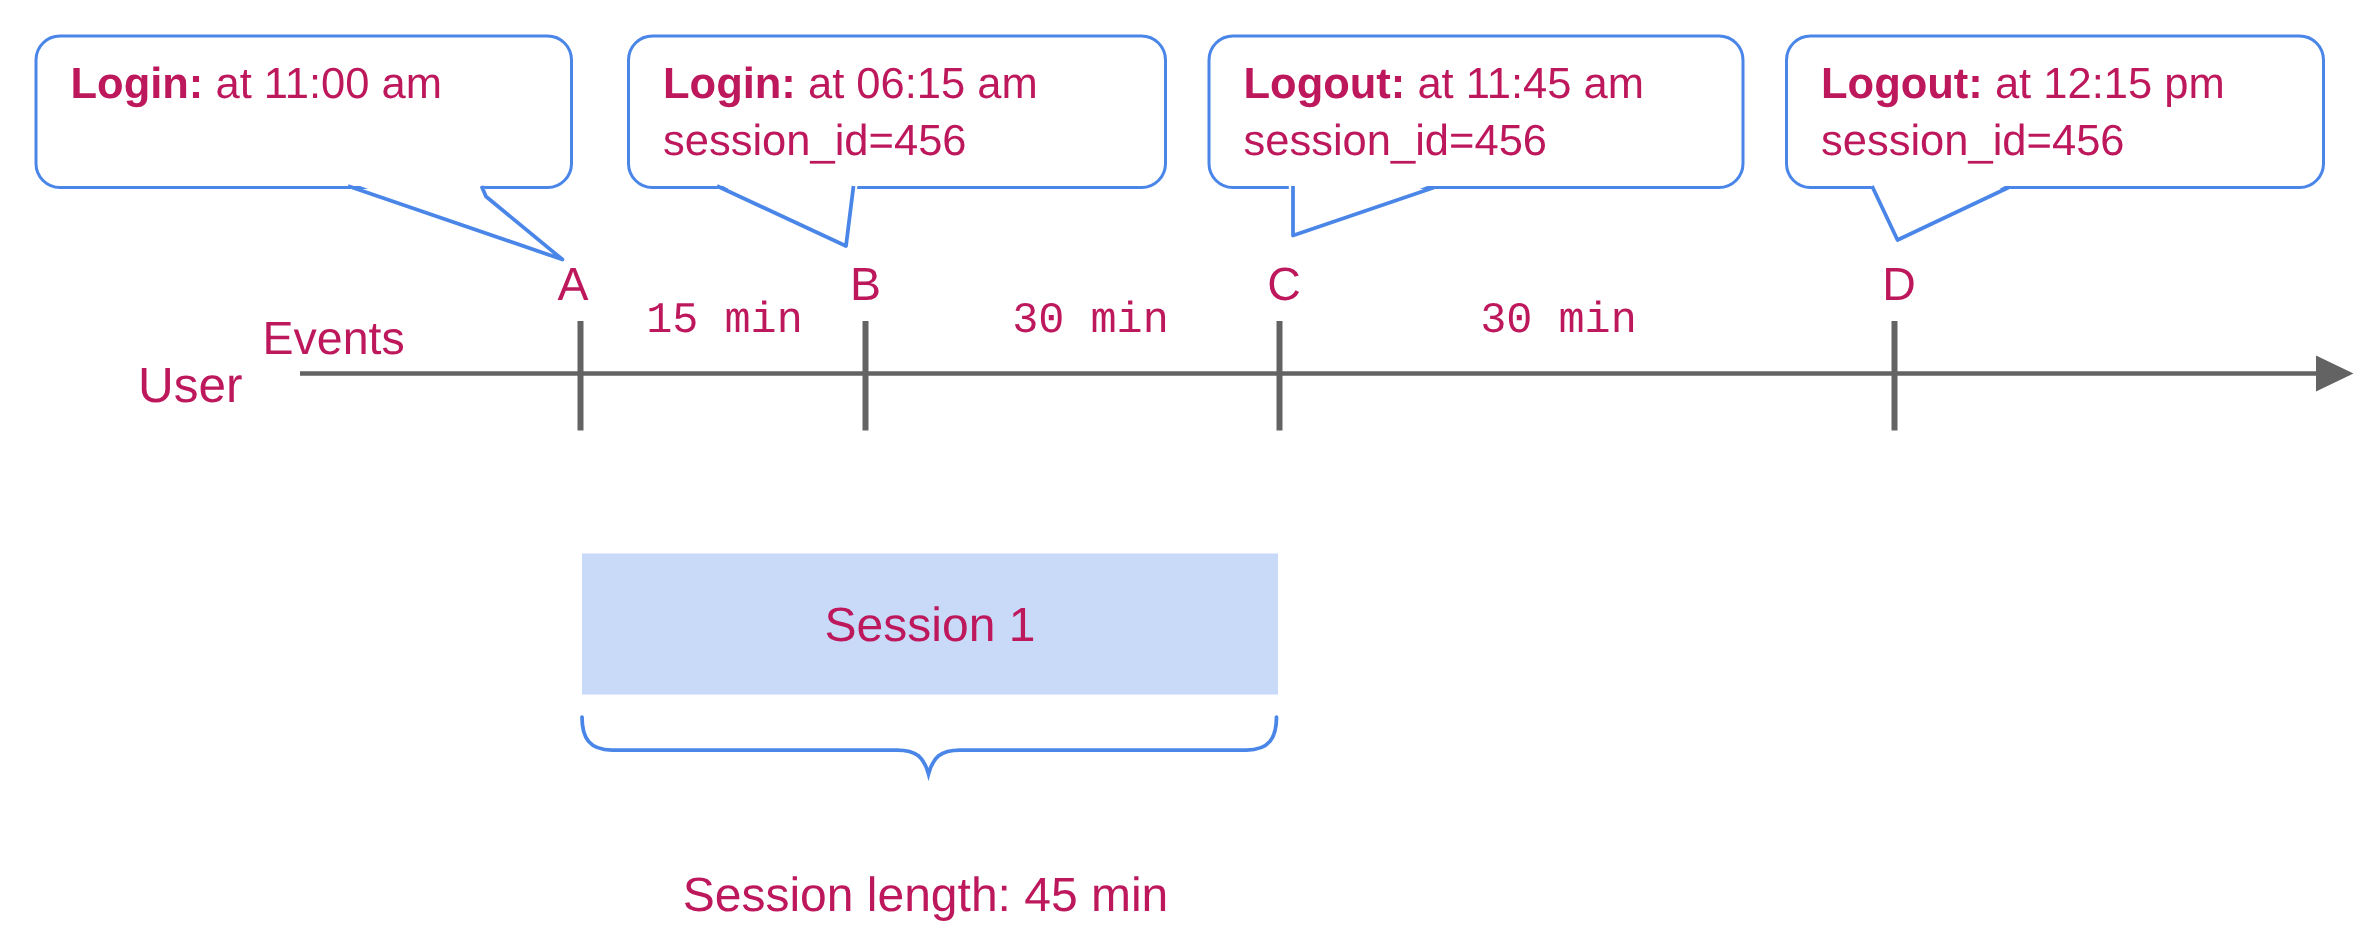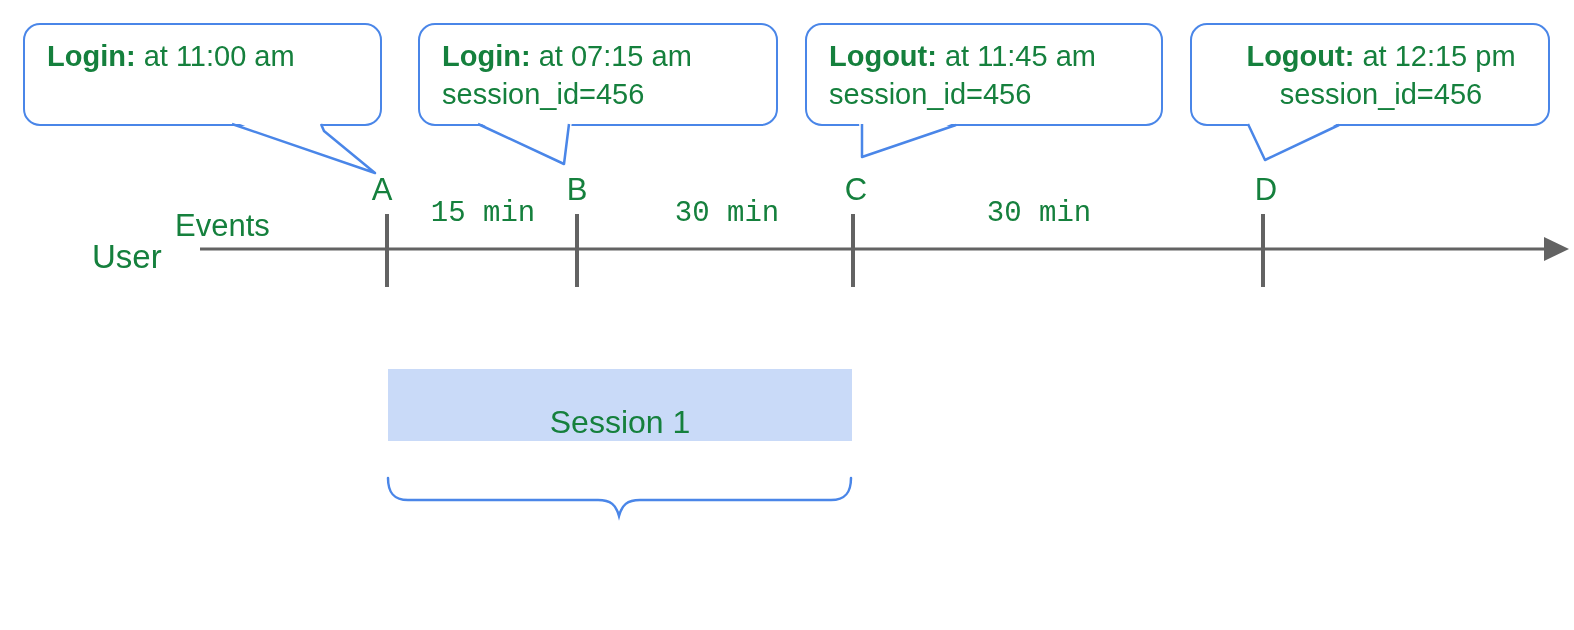--- a/index.html
+++ b/index.html
@@ -1,21 +1,21 @@
 <!DOCTYPE html>
 <html><head>
 <meta charset="utf-8">
 <style>
   html,body{margin:0;padding:0;background:#ffffff;}
   .canvas{
     position:relative;
     width:1574px;height:630px;
     background:#ffffff;
     font-family:"Liberation Sans", sans-serif;
-    color:#15803d;
+    color:#be185d;
     overflow:hidden;
   }
   .layer{position:absolute;inset:0;pointer-events:none;z-index:3;}
   .callout{
     position:absolute;
     top:23px;height:103px;
     background:#ffffff;
     border:2.5px solid #4a86e8;
     border-radius:17px;
     box-sizing:border-box;
@@ -24,71 +24,72 @@
     z-index:1;
     white-space:nowrap;
   }
   .callout .action{font-weight:700;}
   .lbl{position:absolute;z-index:2;white-space:nowrap;}
   .marker{font-size:31px;transform:translateX(-50%);}
   .interval{font-size:29px;transform:translateX(-50%);font-family:Liberation Mono, monospace;}
   .events-lbl{font-size:31px;}
   .user-lbl{font-size:33px;}
   .session-box{
-    position:absolute;left:388px;top:369px;width:464px;height:72px;
+    position:absolute;left:388px;top:369px;width:464px;height:94px;
     background:#c9daf8;
-    display:flex;align-items:flex-end;justify-content:center;
+    display:flex;align-items:center;justify-content:center;
     font-size:32px;z-index:1;
   }
   .session-length{
     position:absolute;left:617px;top:578px;
     transform:translateX(-50%);
     font-size:32px;z-index:2;white-space:nowrap;
   }
 </style>
 </head>
 <body>
 
 <div class="canvas">
 
   <div class="callout" style="left:23px;width:359px;">
     <div><span class="action">Login:</span> <span>at 11:00 am</span></div>
   </div>
 
   <div class="callout" style="left:418px;width:360px;">
-    <div><span class="action">Login:</span> <span>at 07:15 am</span></div>
+    <div><span class="action">Login:</span> <span>at 06:15 am</span></div>
     <div>session_id=456</div>
   </div>
 
   <div class="callout" style="left:805px;width:358px;">
     <div><span class="action">Logout:</span> <span>at 11:45 am</span></div>
     <div>session_id=456</div>
   </div>
 
-  <div class="callout" style="left:1190px;width:360px;text-align:center;">
+  <div class="callout" style="left:1190px;width:360px;">
     <div><span class="action">Logout:</span> <span>at 12:15 pm</span></div>
     <div>session_id=456</div>
   </div>
 
   <div class="lbl events-lbl" style="left:175px;top:172px;margin-top:36px;">Events</div>
   <div class="lbl marker" style="left:382px;top:172px;">A</div>
   <div class="lbl marker" style="left:577px;top:172px;">B</div>
   <div class="lbl marker" style="left:856px;top:172px;">C</div>
   <div class="lbl marker" style="left:1266px;top:172px;">D</div>
 
   <div class="lbl interval" style="left:483px;top:197px;">15 min</div>
   <div class="lbl interval" style="left:727px;top:197px;">30 min</div>
   <div class="lbl interval" style="left:1039px;top:197px;">30 min</div>
 
   <div class="lbl user-lbl" style="left:92px;top:238px;">User</div>
 
   <div class="session-box">
     <span>Session 1</span>
   </div>
 
+  <div class="session-length">Session length: 45 min</div>
 
   <svg class="layer" width="1574" height="630" viewBox="0 0 1574 630">
 
     <line x1="200" y1="249" x2="1548" y2="249" stroke="#636363" stroke-width="3"></line>
     <polygon points="1544,237 1569,249 1544,261" fill="#636363"></polygon>
 
     <line x1="387" y1="214" x2="387" y2="287" stroke="#636363" stroke-width="4"></line>
     <line x1="577" y1="214" x2="577" y2="287" stroke="#636363" stroke-width="4"></line>
     <line x1="853" y1="214" x2="853" y2="287" stroke="#636363" stroke-width="4"></line>
     <line x1="1263" y1="214" x2="1263" y2="287" stroke="#636363" stroke-width="4"></line>

